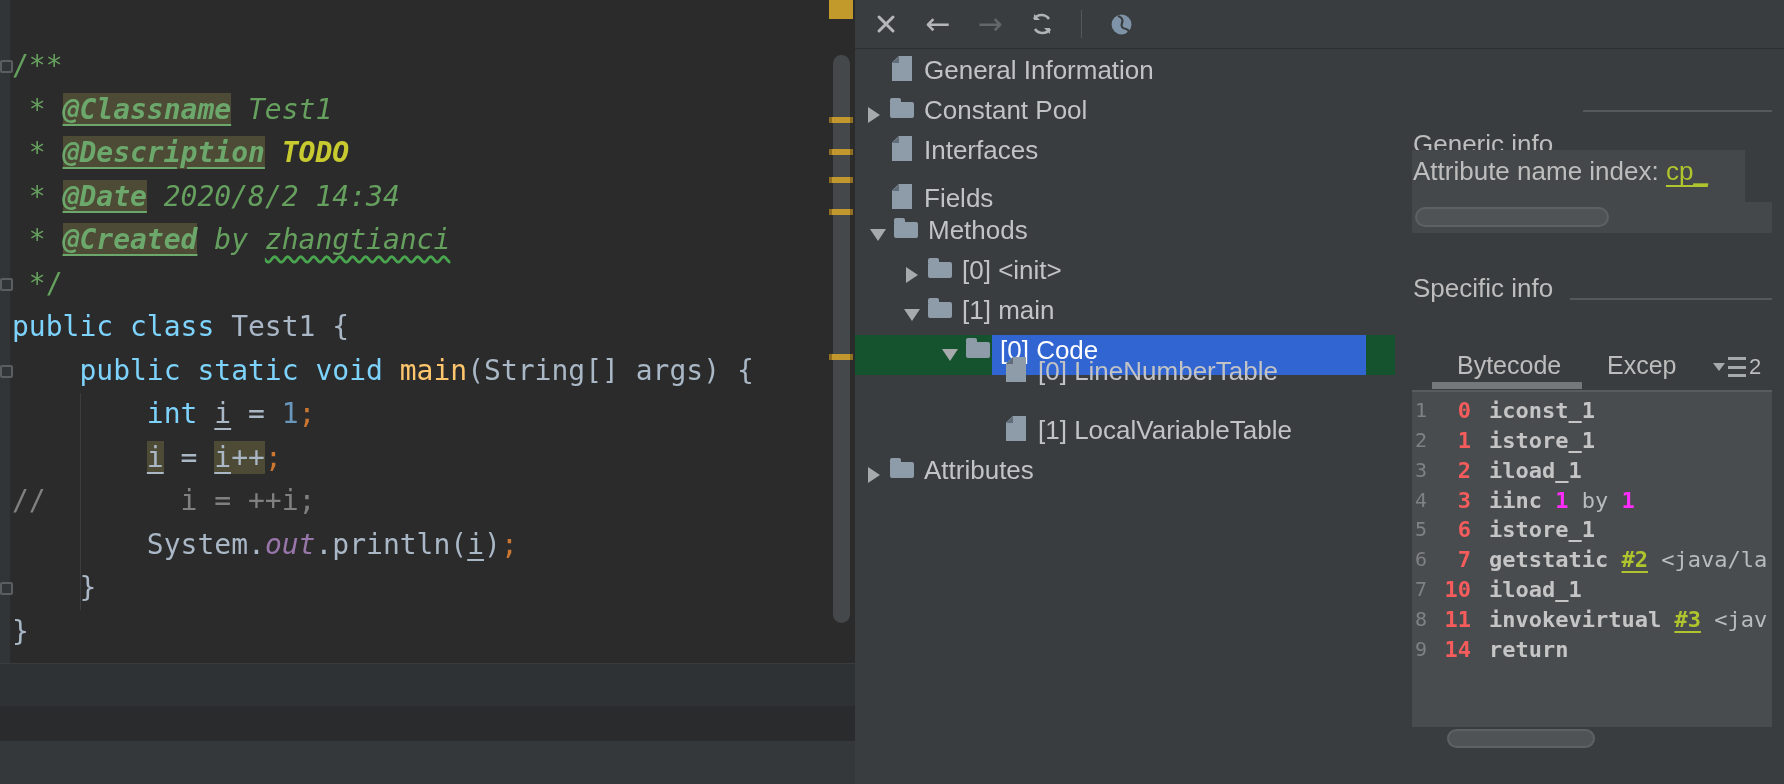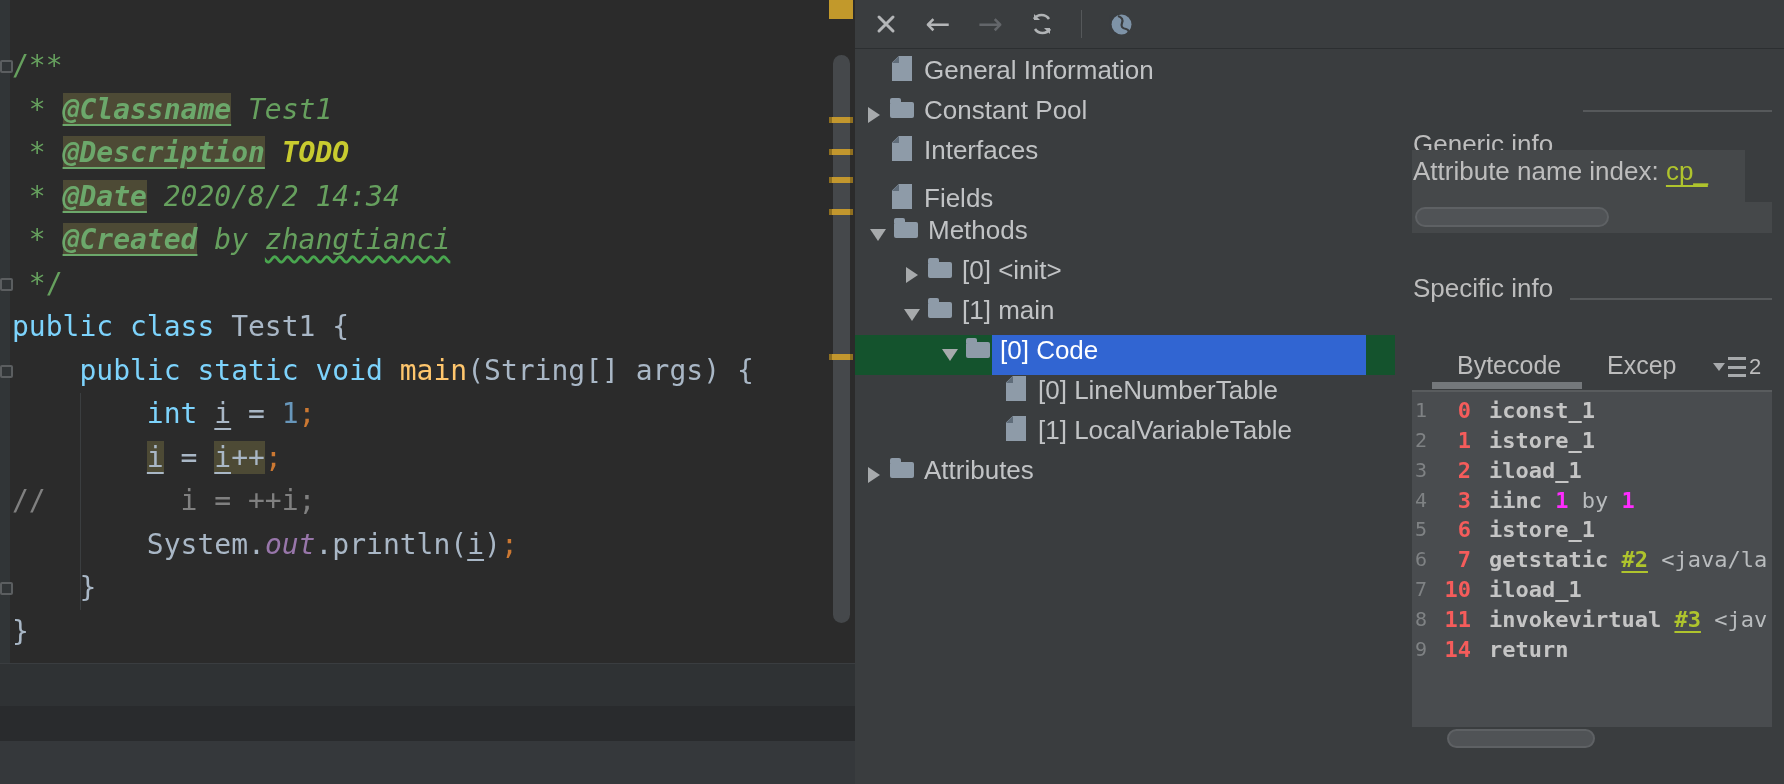--- a/index.html
+++ b/index.html
@@ -218,21 +218,21 @@
         <div class="trow sel" style="top: 285px; padding-left: 80px;">
           <div class="selbar"></div>
           <span class="arrbox z">
             <span class="arr-exp"></span>
           </span>
           <span class="ticon z icon-folder">
             <i></i>
           </span>
           <span class="z">[0] Code</span>
         </div>
-        <div class="trow" style="top: 325px; padding-left: 118px;">
+        <div class="trow" style="top: 306px; padding-left: 118px;">
           <span class="arrbox z"></span>
           <span class="ticon z icon-file">
             <i></i>
           </span>
           <span class="z">[0] LineNumberTable</span>
         </div>
         <div class="trow" style="top: 365px; padding-left: 118px;">
           <span class="arrbox z"></span>
           <span class="ticon z icon-file">
             <i></i>

